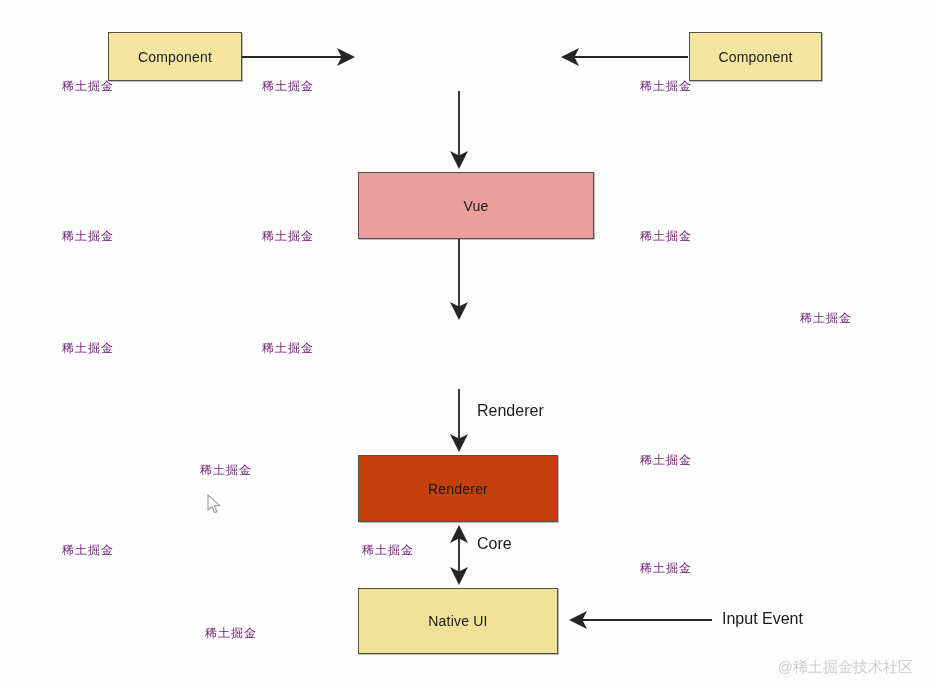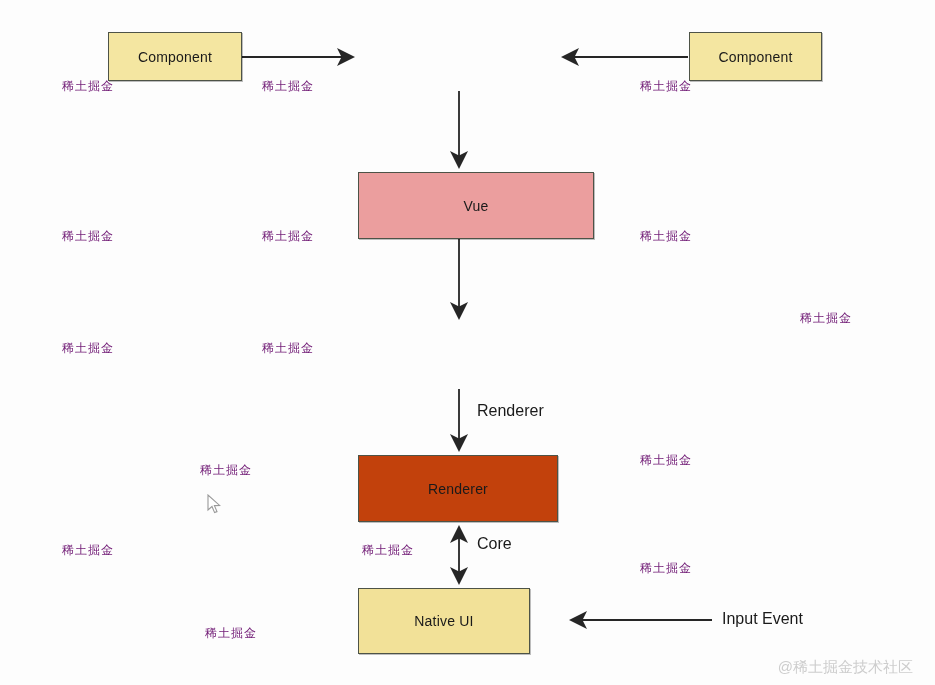--- a/index.html
+++ b/index.html
@@ -151,21 +151,21 @@
 
   <div class="node shadowed" style="left:358px; top:172px; width:236px; height:67px; background:#eb9e9e;">
     <span>Vue</span>
   </div>
 
 
   <div class="node shadowed" style="left:358px; top:455px; width:200px; height:67px; background:#c2410c;">
     <span>Renderer</span>
   </div>
 
-  <div class="node shadowed" style="left:358px; top:588px; width:172px; height:66px; background:#f2e198;">
+  <div class="node shadowed" style="left:358px; top:588px; width:200px; height:66px; background:#f2e198;">
     <span>Native UI</span>
   </div>
 
   <div class="edge-label" style="left:477px; top:402px;">Renderer</div>
 
   <div class="edge-label" style="left:477px; top:535px;">Core</div>
 
   <div class="edge-label" style="left:722px; top:610px;">Input Event</div>
 
   <div class="brand">@稀土掘金技术社区</div>

